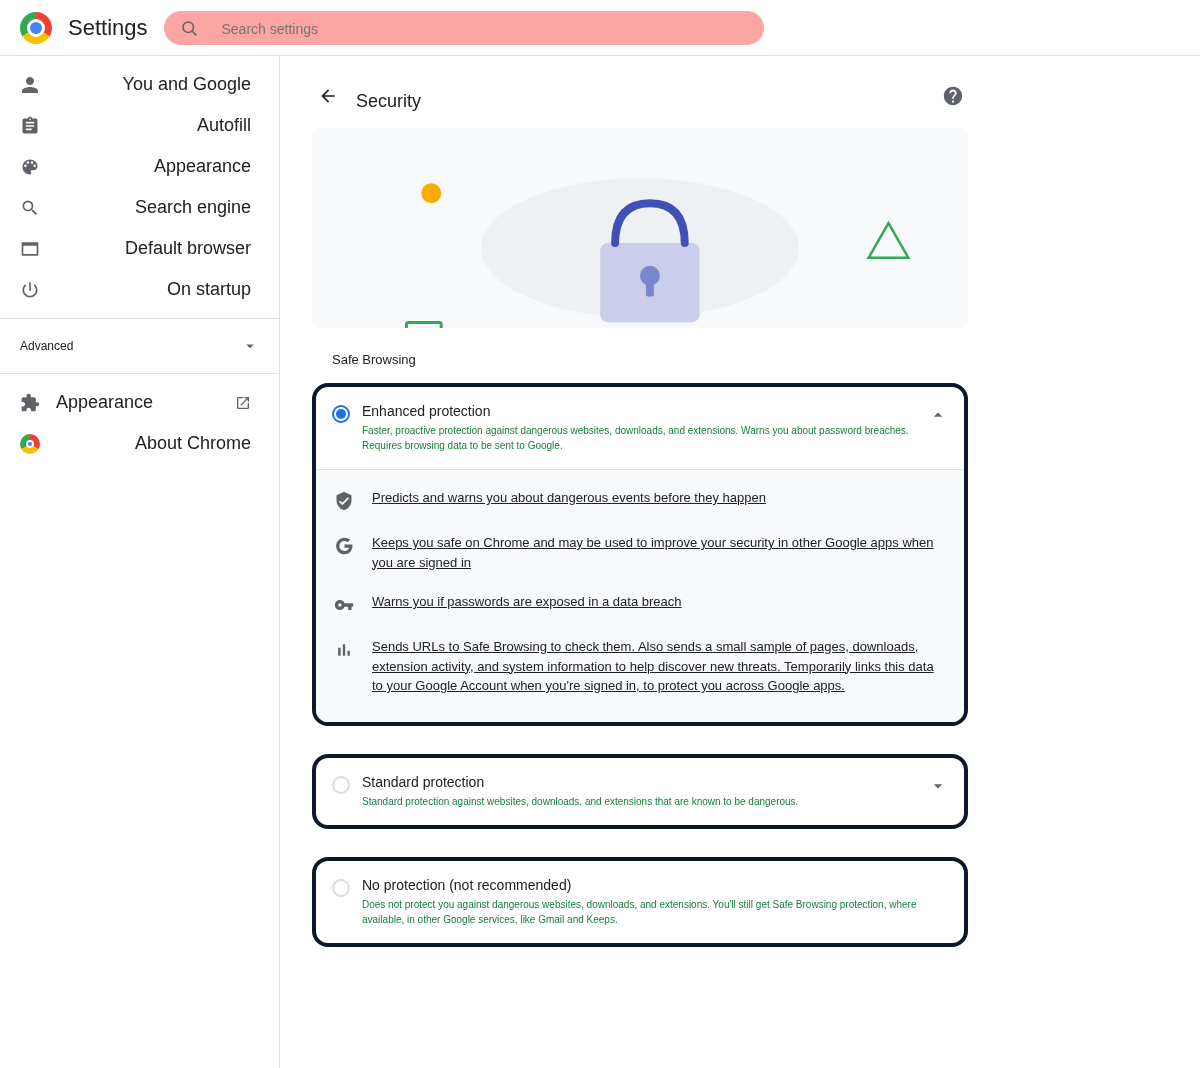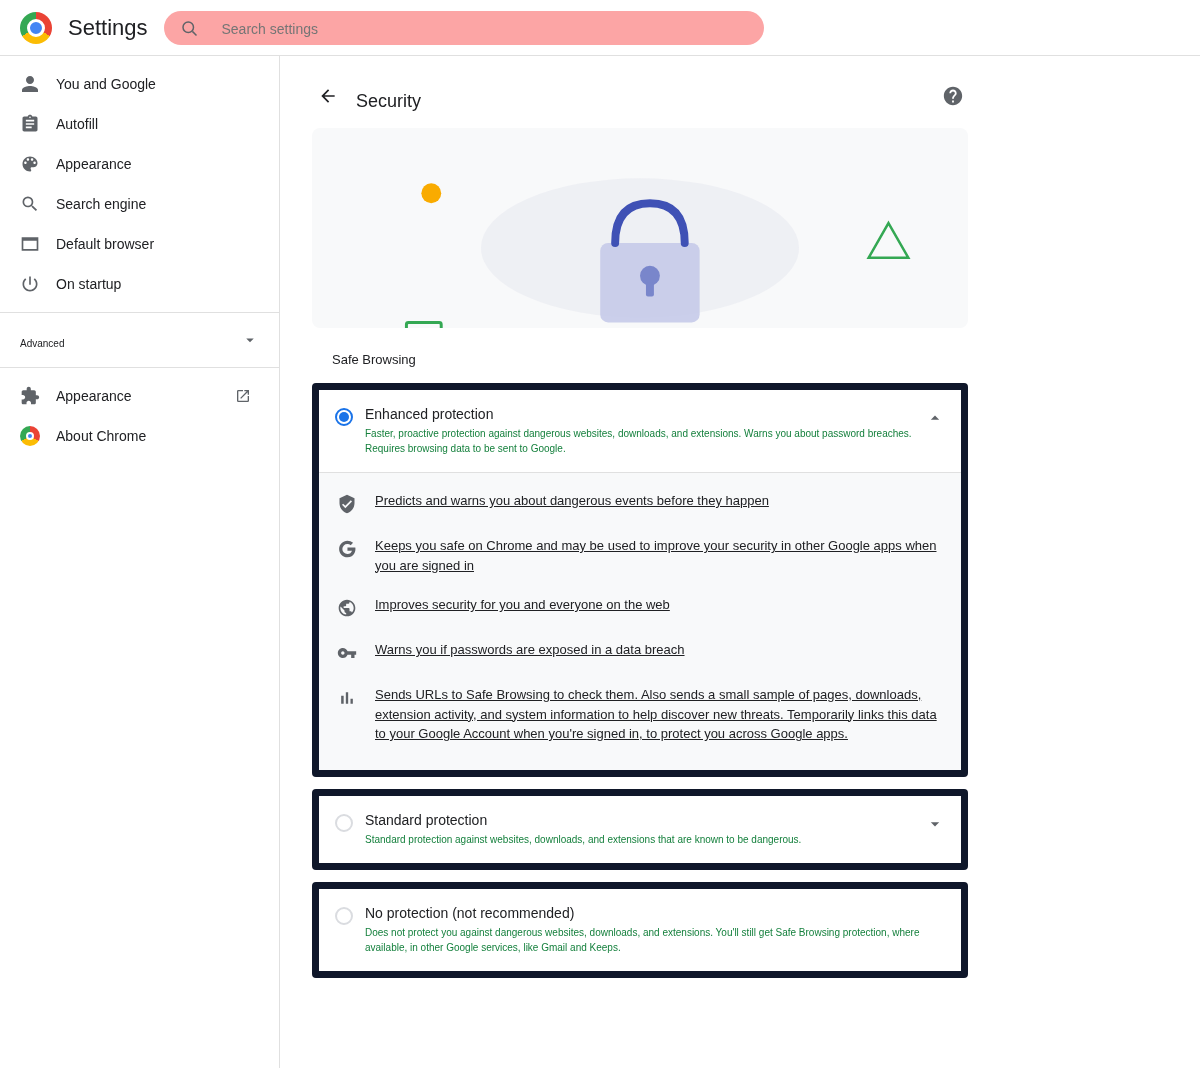--- a/index.html
+++ b/index.html
@@ -18,43 +18,43 @@
 
     
     .search-bar { flex: 1; max-width: 600px; display: flex; align-items: flex-end; background: #fca5a5; border-radius: 24px; padding: 8px 16px; gap: 24px; }
     .search-bar input { border: none; background: transparent; outline: none; font-size: 14px; width: 100%; color: #202124; }
     .search-icon-svg { color: #5f6368; flex-shrink: 0; }
 
     
     .app-title { font-size: 22px; font-weight: 400; color: #202124; }
 
     
-    .sidebar-item { display: flex; align-items: center; gap: 16px; padding: 10px 20px; cursor: pointer; border-radius: 0 24px 24px 0; margin-right: 8px; color: #202124; font-size: 14px; }
+    .sidebar-item { display: flex; align-items: center; gap: 16px; padding: 10px 20px; cursor: pointer; border-radius: 0 24px 24px 0; margin-right: 8px; color: #202124; font-size: 18px; justify-content: space-between; }
     .sidebar-item.active { background: #e8f0fe; color: #1a73e8; font-weight: 500; }
     .sidebar-item .item-icon { width: 20px; height: 20px; display: flex; align-items: center; justify-content: center; flex-shrink: 0; }
-    .sidebar-section-header { display: flex; align-items: flex-end; justify-content: space-between; padding: 10px 20px; cursor: pointer; font-size: 10px; color: #202124; }
+    .sidebar-section-header { display: flex; align-items: center; justify-content: space-between; padding: 10px 20px; cursor: pointer; font-size: 12px; color: #202124; }
     .sidebar-divider { border: none; border-top: 1px solid #e0e0e0; margin: 8px 0; }
 
     
     .sidebar-item .ext-link-icon { margin-left: auto; color: #5f6368; }
 
     
     .page-header { display: flex; align-items: center; justify-content: space-between; margin-bottom: 16px; }
     .page-header-left { display: flex; align-items: flex-end; gap: 12px; }
     .back-btn { background: none; border: none; cursor: pointer; padding: 6px; border-radius: 50%; display: flex; align-items: center; color: #202124; }
     .page-title { font-size: 18px; font-weight: 400; color: #202124; }
     .help-btn { background: none; border: none; cursor: pointer; color: #5f6368; border-radius: 50%; padding: 4px; }
 
     
     .hero { background: #f8f9fa; border-radius: 8px; height: 200px; margin-bottom: 24px; position: relative; overflow: hidden; display: flex; align-items: center; justify-content: center; }
 
     
     .section-label { font-size: 13px; font-weight: 500; color: #202124; margin-bottom: 12px; }
 
-    .radio-option { border: 7px solid #0f172a; border-radius: 4px; margin-bottom: 12px; overflow: hidden; }
+    .radio-option { border: 4px solid #0f172a; border-radius: 16px; margin-bottom: 28px; overflow: hidden; }
     .radio-option-header { display: flex; align-items: flex-start; padding: 16px; gap: 12px; cursor: pointer; }
     .radio-circle { width: 18px; height: 18px; border-radius: 50%; border: 2px solid #dadce0; flex-shrink: 0; margin-top: 2px; display: flex; align-items: center; justify-content: center; }
     .radio-circle.selected { border-color: #1a73e8; }
     .radio-circle.selected::after { content: ''; width: 10px; height: 10px; border-radius: 50%; background: #1a73e8; }
     .radio-option-content { flex: 1; }
     .radio-option-title { font-weight: 500; font-size: 14px; margin-bottom: 4px; }
     .radio-option-desc { font-size: 10px; color: #15803d; line-height: 1.5; }
     .radio-chevron { flex-shrink: 0; color: #5f6368; margin-top: 2px; }
 
     
@@ -258,28 +258,20 @@
 
             <div class="detail-item">
               <div class="detail-icon">
                 <svg width="20" height="20" viewBox="0 0 24 24">
                     <path d="M12.545 10.239v3.821h5.445c-.712 2.315-2.647 3.972-5.445 3.972a6.033 6.033 0 110-12.064c1.498 0 2.866.549 3.921 1.453l2.814-2.814A9.969 9.969 0 0012.545 2C7.021 2 2.543 6.477 2.543 12s4.478 10 10.002 10c8.396 0 10.249-7.85 9.426-11.748l-9.426-.013z" fill="#5f6368"></path>
                   </svg>
               </div>
               <div class="detail-text">Keeps you safe on Chrome and may be used to improve your security in other Google apps when you are signed in</div>
             </div>
 
-            <div class="detail-item">
-              <div class="detail-icon">
-                <svg width="20" height="20" viewBox="0 0 24 24" fill="#5f6368">
-                    <path d="M12 2C6.48 2 2 6.48 2 12s4.48 10 10 10 10-4.48 10-10S17.52 2 12 2zm-1 17.93c-3.95-.49-7-3.85-7-7.93 0-.62.08-1.21.21-1.79L9 15v1c0 1.1.9 2 2 2v1.93zm6.9-2.54c-.26-.81-1-1.39-1.9-1.39h-1v-3c0-.55-.45-1-1-1H8v-2h2c.55 0 1-.45 1-1V7h2c1.1 0 2-.9 2-2v-.41c2.93 1.19 5 4.06 5 7.41 0 2.08-.8 3.97-2.1 5.39z"></path>
-                  </svg>
-              </div>
-              <div class="detail-text">Improves security for you and everyone on the web</div>
-            </div>
 
             <div class="detail-item">
               <div class="detail-icon">
                 <svg width="20" height="20" viewBox="0 0 24 24" fill="#5f6368">
                     <path d="M12.65 10C11.83 7.67 9.61 6 7 6c-3.31 0-6 2.69-6 6s2.69 6 6 6c2.61 0 4.83-1.67 5.65-4H17v4h4v-4h2v-4H12.65zM7 14c-1.1 0-2-.9-2-2s.9-2 2-2 2 .9 2 2-.9 2-2 2z"></path>
                   </svg>
               </div>
               <div class="detail-text">Warns you if passwords are exposed in a data breach</div>
             </div>
 

